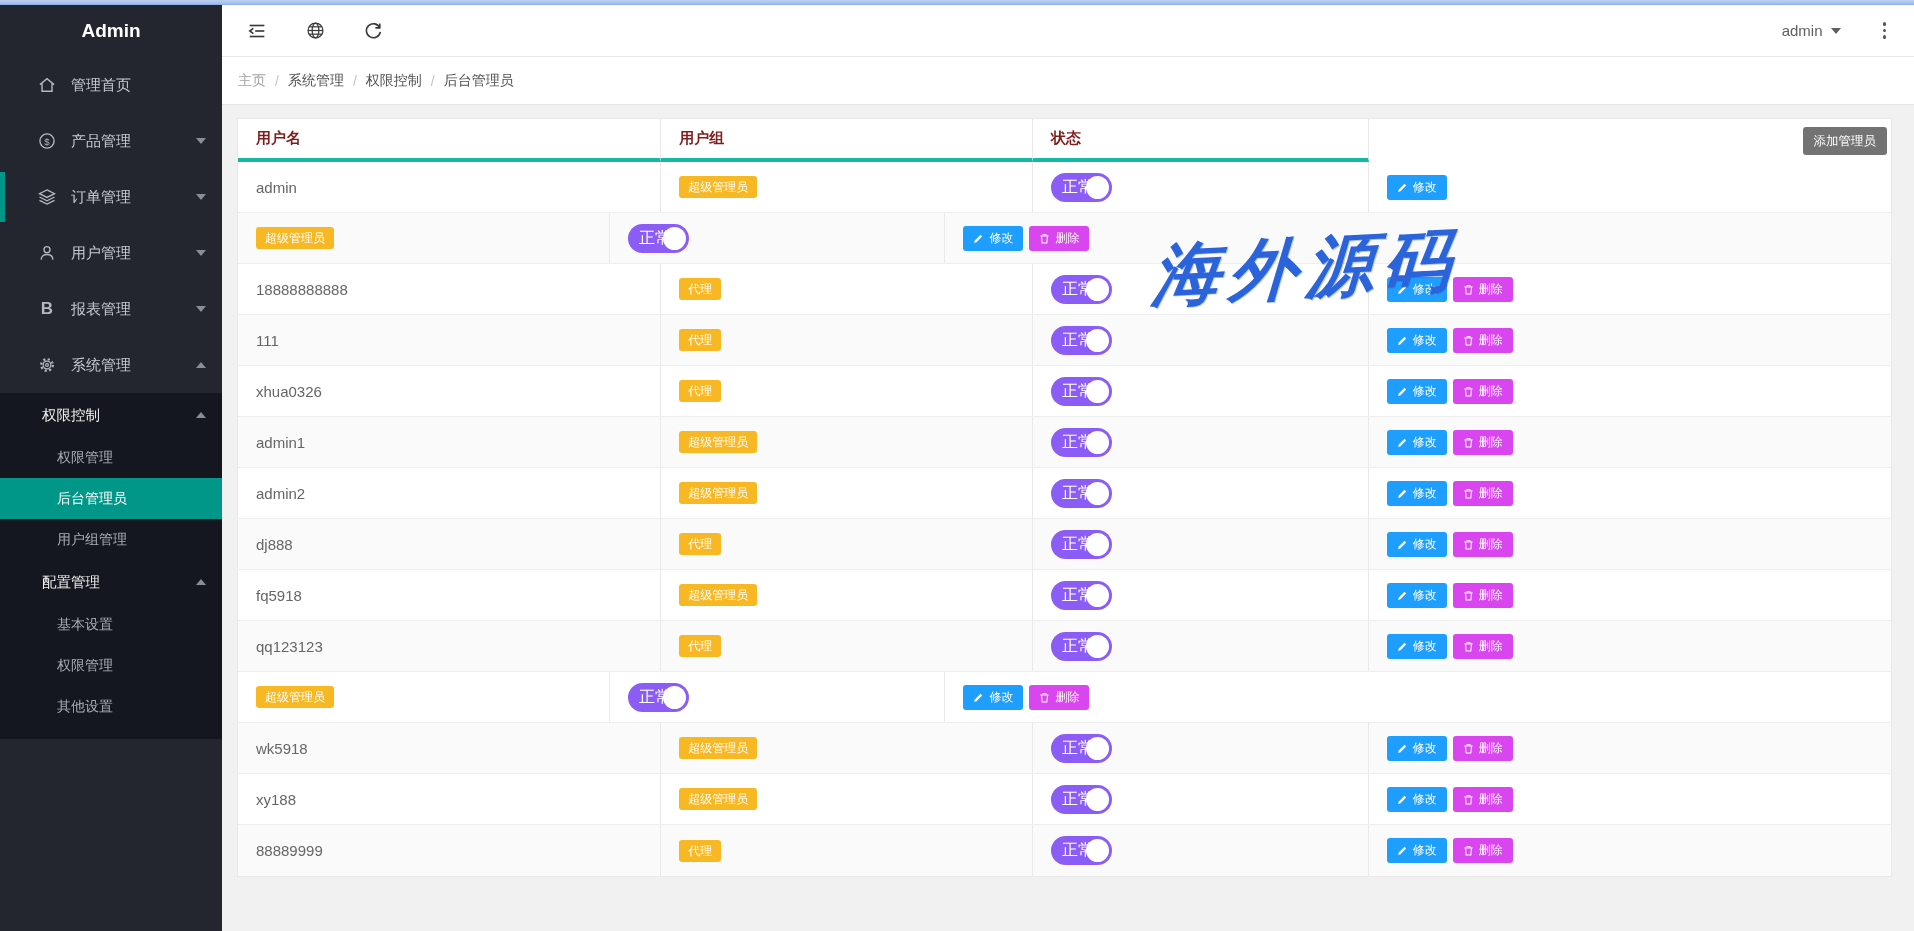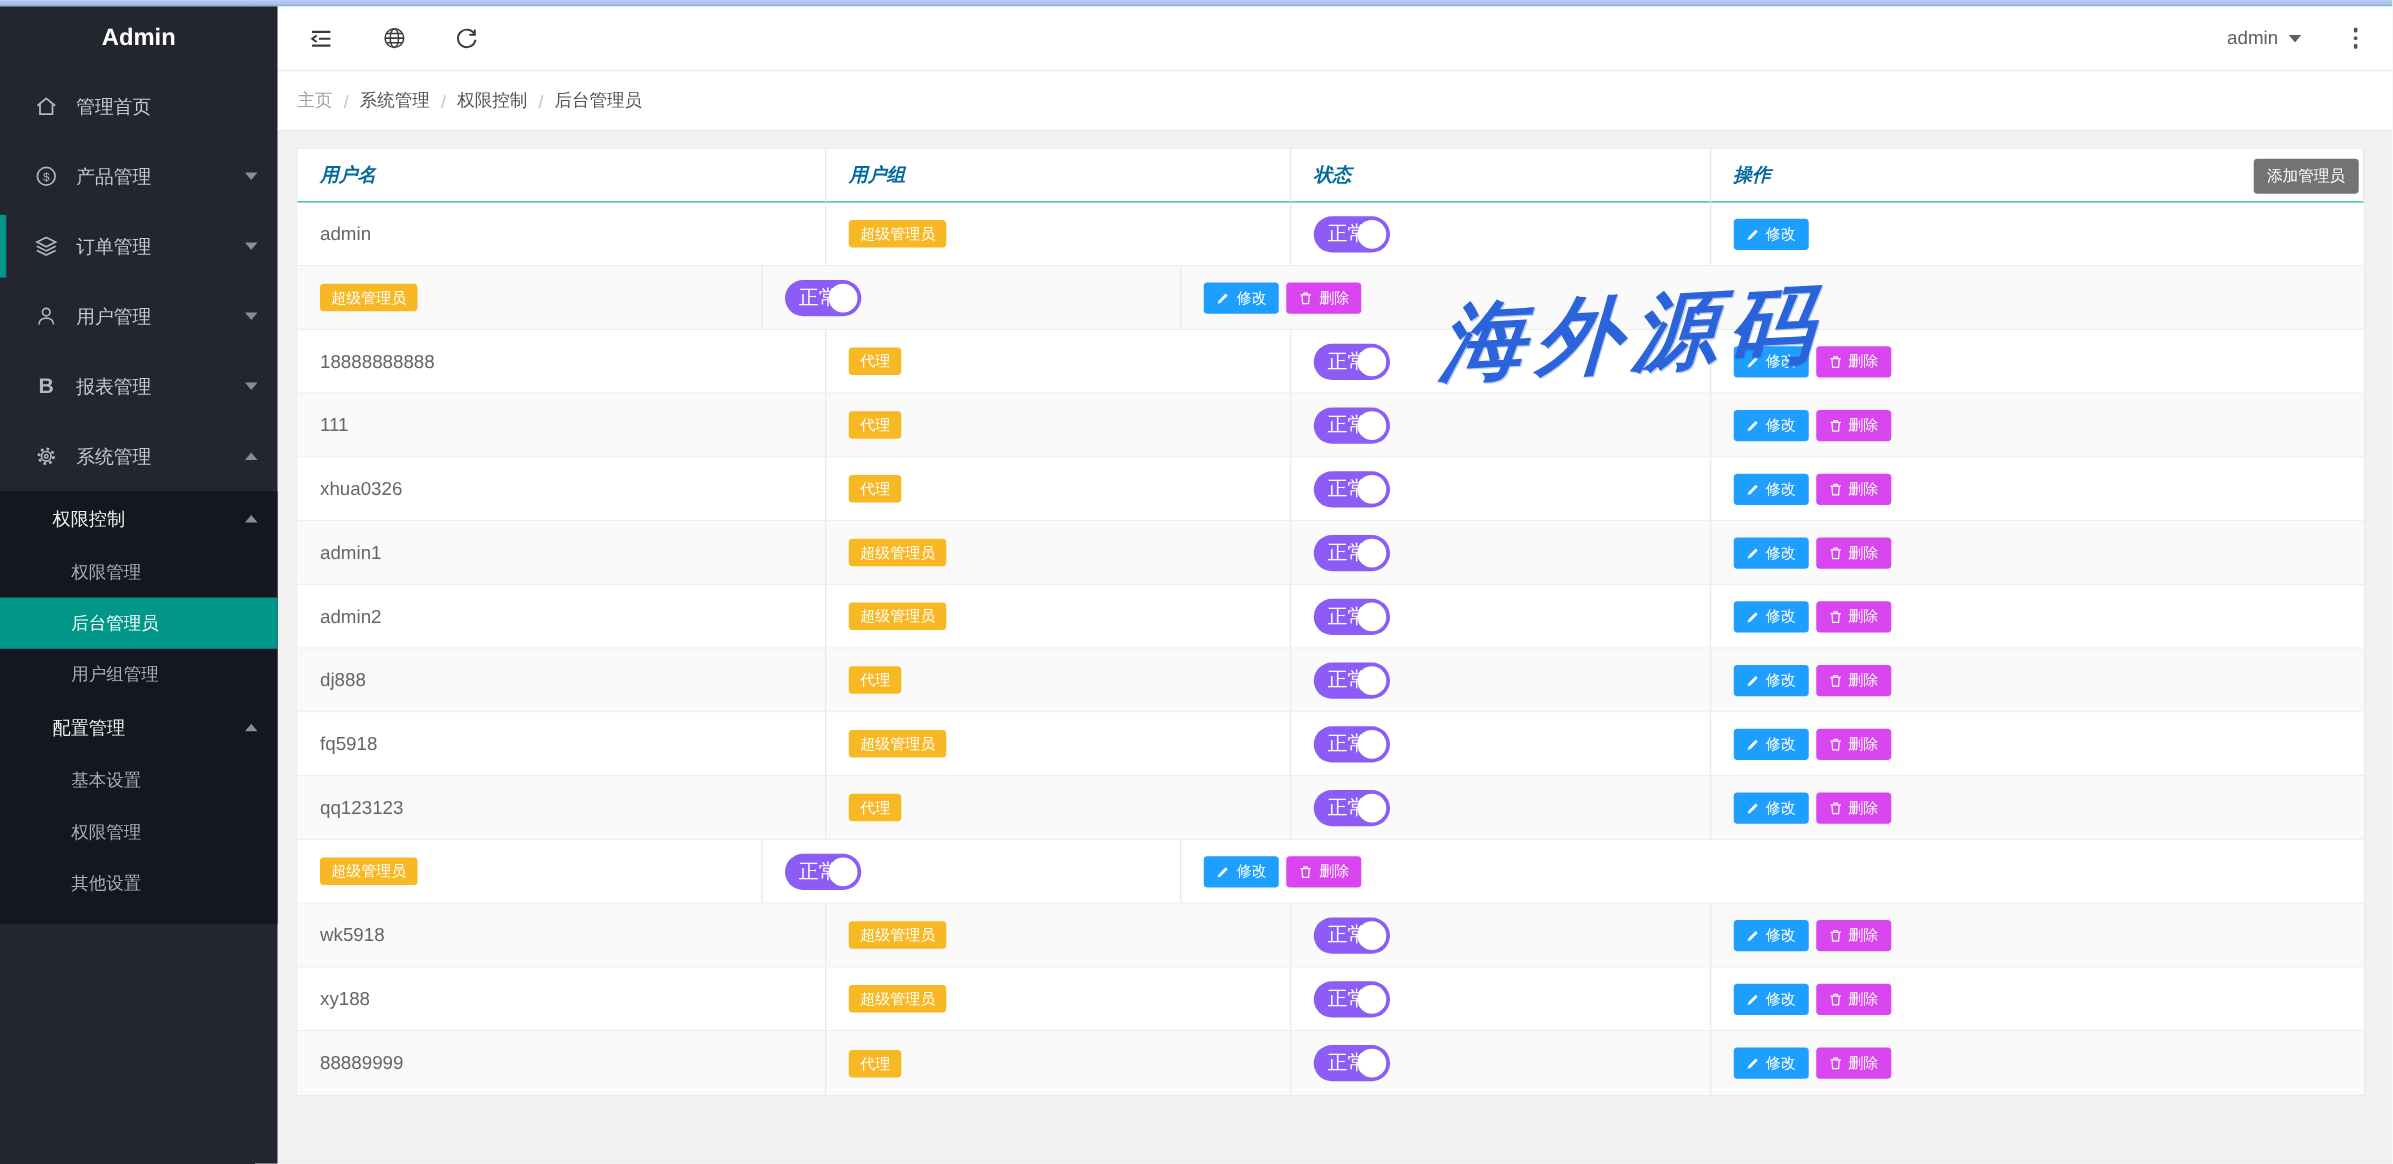--- a/index.html
+++ b/index.html
@@ -20,21 +20,21 @@
   .sidebar {
     position: absolute; left:0; top:5px; bottom:0; width:222px;
     background:#23262e; color:#c6c9cf; z-index:20;
   }
   .sidebar-title {
     height:52px; line-height:52px; text-align:center;
     color:#ffffff; font-size:19px; font-weight:bold;
   }
   .nav-item {
     position:relative; height:56px; display:flex; align-items:center;
-    padding-left:27px; font-size:15px; color:#c6c9cf; cursor:pointer;
+    padding-left:37px; font-size:15px; color:#c6c9cf; cursor:pointer;
   }
   .nav-item .ni-icon { width:20px; height:20px; margin-right:14px; display:inline-flex; color:#b4b7be; }
   .nav-item.accent::before {
     content:""; position:absolute; left:0; top:3px; bottom:3px; width:5px; background:#009688;
   }
   .chev {
     position:absolute; right:16px; width:0; height:0;
     border-left:5px solid transparent; border-right:5px solid transparent;
   }
   .chev.down { border-top:6px solid #8a8d94; }
@@ -74,22 +74,22 @@
   }
   .bc-link { color:#a2a2a2; cursor:pointer; }
   .bc-sep { color:#c4c4c4; margin:0 9px; }
   .bc-item { color:#515151; }
   
   .content { padding:13px 22px 0 15px; }
   .table { background:#fff; border:1px solid #e9e9e9; position:relative; }
   .thead { display:flex; height:43px; position:relative; }
   .th {
     display:flex; align-items:center; padding-left:18px;
-    font-size:15px; color:#0369a1; font-weight:600;
-    border-bottom:1px solid #14b8a6; border-right:1px solid #e9e9e9;font-style:italic;
+    font-size:15px; color:#7f1d1d; font-weight:600;
+    border-bottom:4px solid #14b8a6; border-right:1px solid #e9e9e9;
   }
   .th:last-child { border-right:none; }
   .col-1 { width:25.6%; } .col-2 { width:22.5%; } .col-3 { width:20.3%; } .col-4 { width:31.6%; }
   .add-btn {
     position:absolute; right:4px; top:8px; height:28px;
     background:#737373; color:#fff; font-size:12.5px; border:none; border-radius:3px;
     padding:0 11px; cursor:pointer; font-family:inherit;
   }
   .trow { display:flex; height:51px; border-bottom:1px solid #eeeeee; background:#fff; }
   .trow:nth-child(even) { background:#fafafa; }
@@ -273,21 +273,20 @@
     <span class="bc-sep">/</span>
     <span class="bc-item">后台管理员</span>
   </nav>
 
   <section class="content">
     <div class="table">
       <div class="thead">
         <div class="th col-1">用户名</div>
         <div class="th col-2">用户组</div>
         <div class="th col-3">状态</div>
-        <div class="th col-4">操作</div>
         <button class="add-btn">添加管理员</button>
       </div>
       <div class="tbody">
           <div class="trow">
             <div class="td col-1">
               <span class="username">admin</span>
             </div>
             <div class="td col-2">
               <span class="badge">超级管理员</span>
             </div>

